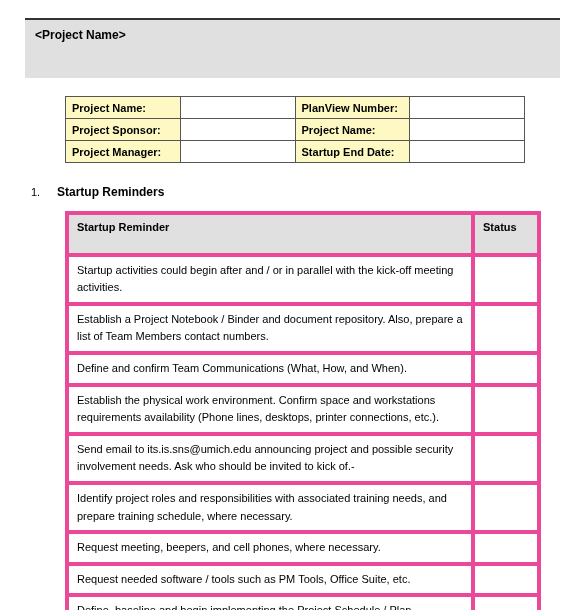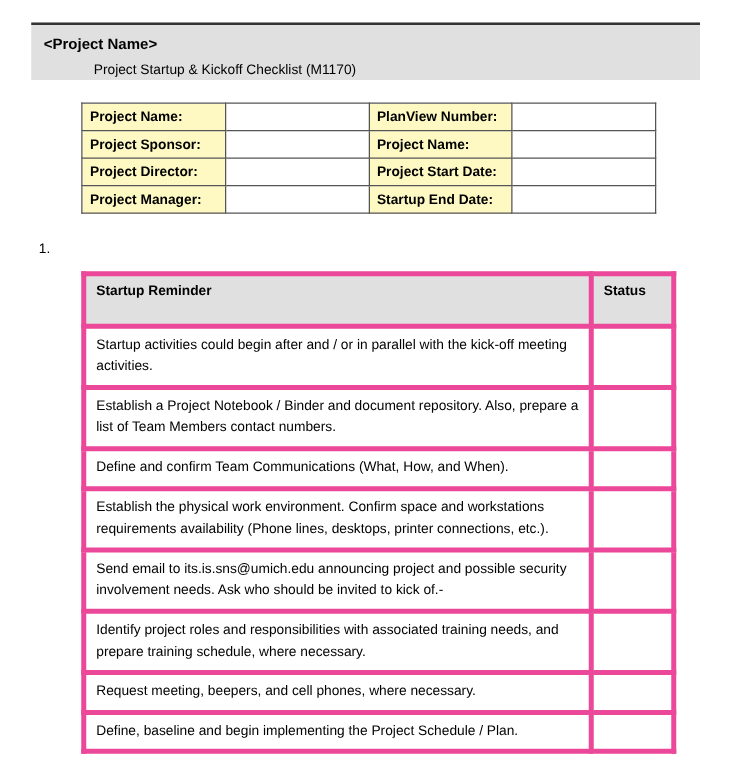--- a/index.html
+++ b/index.html
@@ -8,21 +8,21 @@
     font-family: Arial, sans-serif;
     font-size: 11px;
     color: #000;
     background: #fff;
     width: 585px;
     box-sizing: border-box;
   }
   .header {
     background: #e0e0e0;
     border-top: 2px solid #333;
-    padding: 8px 10px 2px 10px;
+    padding: 8px 10px 28px 10px;
     margin-bottom: 18px;
   }
   .header-title {
     font-weight: bold;
     font-size: 12px;
     margin-bottom: 8px;
   }
   .header-subtitle {
     padding-left: 40px;
     font-size: 11px;
@@ -86,54 +86,48 @@
   }
   .reminder-table td.status {
     background: #fff;
   }
 </style>
 </head>
 <body>
 
 <div class="header">
   <div class="header-title">&lt;Project Name&gt;</div>
-  <div class="header-subtitle">Project Startup &amp; Kickoff Checklist (M1170)</div>
 </div>
 
 <table class="info-table">
   <tbody>
     <tr>
       <td class="label">Project Name:</td>
       <td class="value"></td>
       <td class="label">PlanView Number:</td>
       <td class="value"></td>
     </tr>
     <tr>
       <td class="label">Project Sponsor:</td>
       <td class="value"></td>
       <td class="label">Project Name:</td>
       <td class="value"></td>
     </tr>
     <tr>
-      <td class="label">Project Director:</td>
-      <td class="value"></td>
-      <td class="label">Project Start Date:</td>
-      <td class="value"></td>
-    </tr>
-    <tr>
       <td class="label">Project Manager:</td>
       <td class="value"></td>
       <td class="label">Startup End Date:</td>
       <td class="value"></td>
     </tr>
   </tbody>
 </table>
 
 <div class="section-row">
   <div class="section-number">1.</div>
+  <div class="section-title">Startup Reminders</div>
 </div>
 
 <table class="reminder-table">
   <thead>
     <tr>
       <th>Startup Reminder</th>
       <th>Status</th>
     </tr>
   </thead>
   <tbody>
@@ -159,18 +153,22 @@
     </tr>
     <tr>
       <td>Identify project roles and responsibilities with associated training needs, and prepare training schedule, where necessary.</td>
       <td class="status"></td>
     </tr>
     <tr>
       <td>Request meeting, beepers, and cell phones, where necessary.</td>
       <td class="status"></td>
     </tr>
     <tr>
+      <td>Request needed software / tools such as PM Tools, Office Suite, etc.</td>
+      <td class="status"></td>
+    </tr>
+    <tr>
       <td>Define, baseline and begin implementing the Project Schedule / Plan.</td>
       <td class="status"></td>
     </tr>
 
   </tbody>
 </table>
 
 </body></html>

